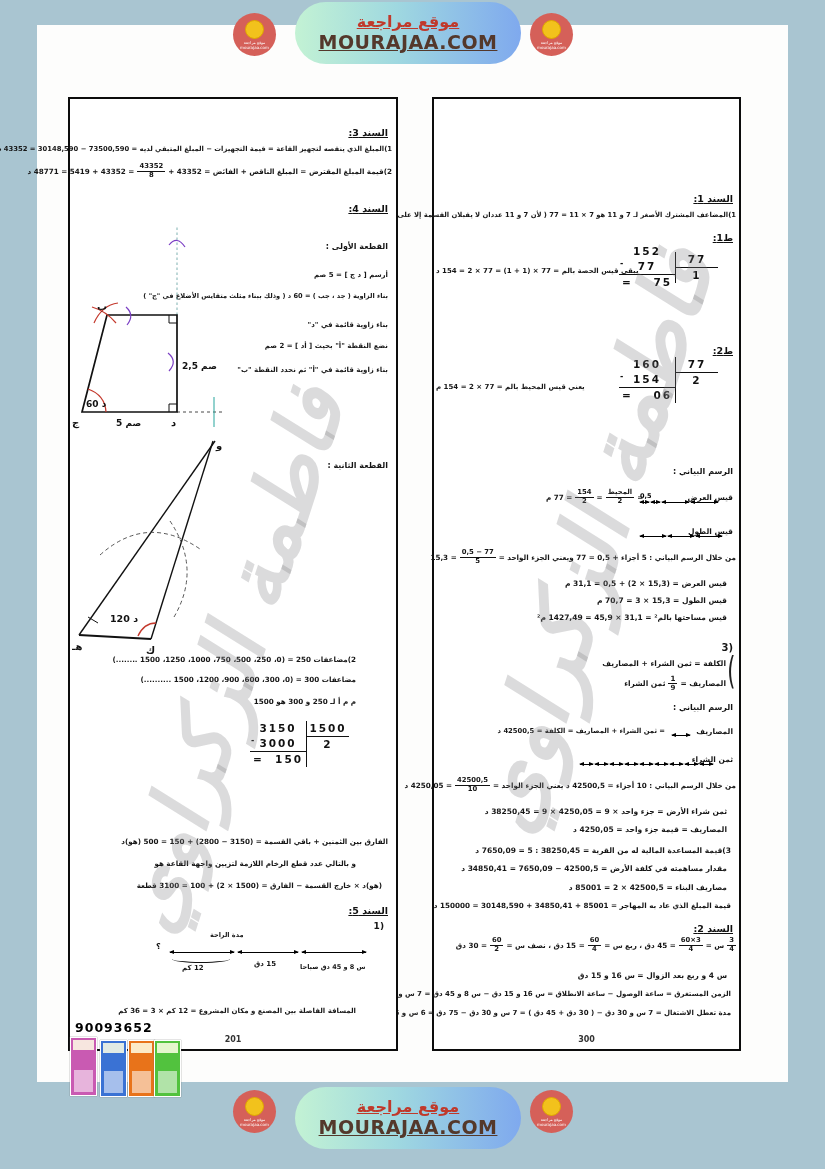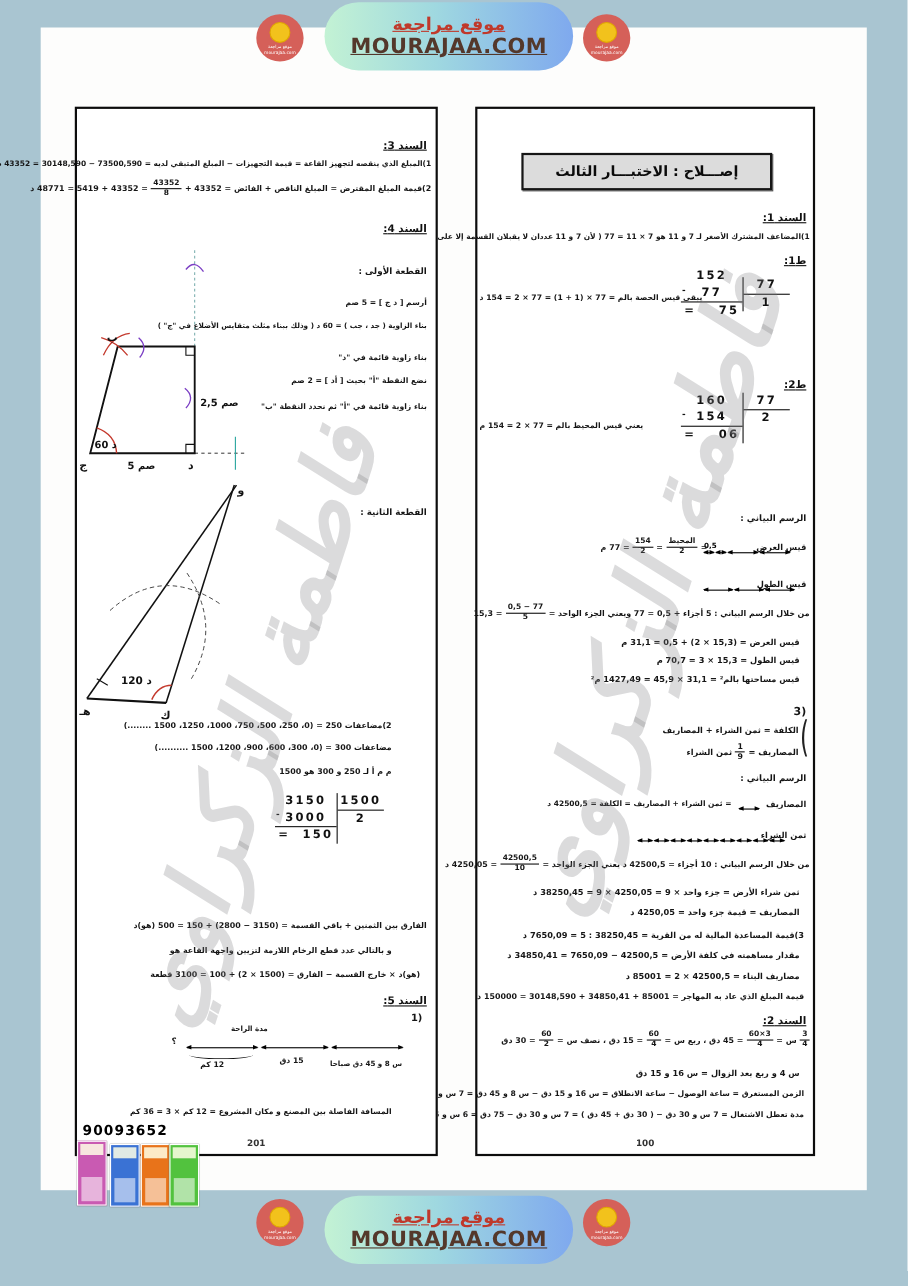--- a/index.html
+++ b/index.html
@@ -79,21 +79,20 @@
   <div class="b1">موقع مراجعة</div>
   <div class="b2">mourajaa.com</div>
 </div>
 <div class="badge" style="left:530px;top:13px;">
   <div class="dot"></div>
   <div class="b1">موقع مراجعة</div>
   <div class="b2">mourajaa.com</div>
 </div>
 
 <div class="panel" id="rightPanel">
-  <div class="title-box">إصـــلاح : الاختبـــار الثالث</div>
 
   <div class="hd" style="right:6px;top:94px;">السند 1:</div>
   <div class="ln" style="right:3px;top:112px;font-size:6.8px;">1)المضاعف المشترك الأصغر لـ 7 و 11 هو 7 × 11 = 77 ( لأن 7 و 11 عددان لا يقبلان القسمة إلا على 1 و على نفسيهما )</div>
 
   <div class="hd" style="right:6px;top:133px;">ط1:</div>
   <div class="division" style="left:185px;top:145px;align-items:center;">
     <div class="dv-left">
       <div>152</div>
       <div class="dv-sub"><span class="dv-minus">-</span><span>77</span></div>
       <div class="dv-rem">
@@ -233,21 +232,21 @@
     <span class="frac">
         <span class="fn">60</span>
         <span class="fd">2</span>
       </span>
     <span>= 30 دق</span>
   </div>
   <div class="ln" style="right:12px;top:872px;">س 4 و ربع بعد الزوال = س 16 و 15 دق</div>
   <div class="ln" style="right:8px;top:891px;font-size:7px;">الزمن المستغرق = ساعة الوصول − ساعة الانطلاق = س 16 و 15 دق − س 8 و 45 دق = 7 س و 30 دق</div>
   <div class="ln" style="right:8px;top:910px;font-size:7px;">مدة تعطل الاشتغال = 7 س و 30 دق − ( 30 دق + 45 دق ) = 7 س و 30 دق − 75 دق = 6 س و 15 دق</div>
 
-  <div class="pgnum">100</div>
+  <div class="pgnum">300</div>
 </div>
 
 <div class="panel" id="leftPanel">
   <div class="hd" style="right:8px;top:28px;">السند 3:</div>
   <div class="ln" style="right:4px;top:46px;font-size:6.8px;">1)المبلغ الذي ينقصه لتجهيز القاعة = قيمة التجهيزات − المبلغ المتبقي لديه = 73500,590 − 30148,590 = 43352 د</div>
   <div class="ln fx" style="right:4px;top:64px;font-size:7.2px;">
     <span>2)قيمة المبلغ المقترض = المبلغ الناقص + الفائض = 43352 +</span>
     <span class="frac">
         <span class="fn">43352</span>
         <span class="fd">8</span>

